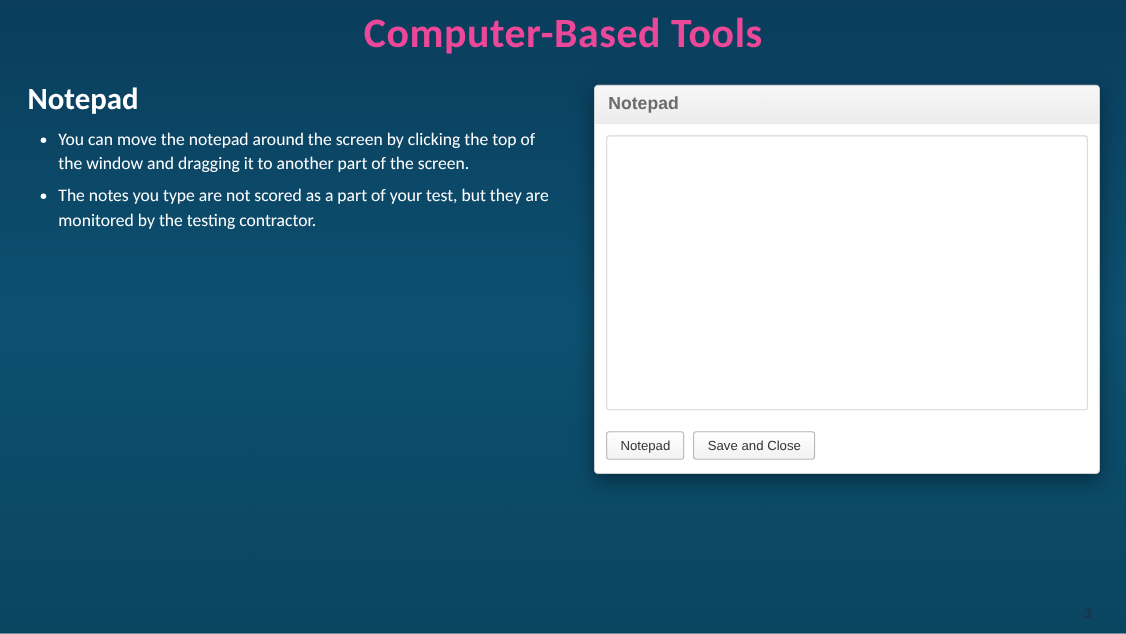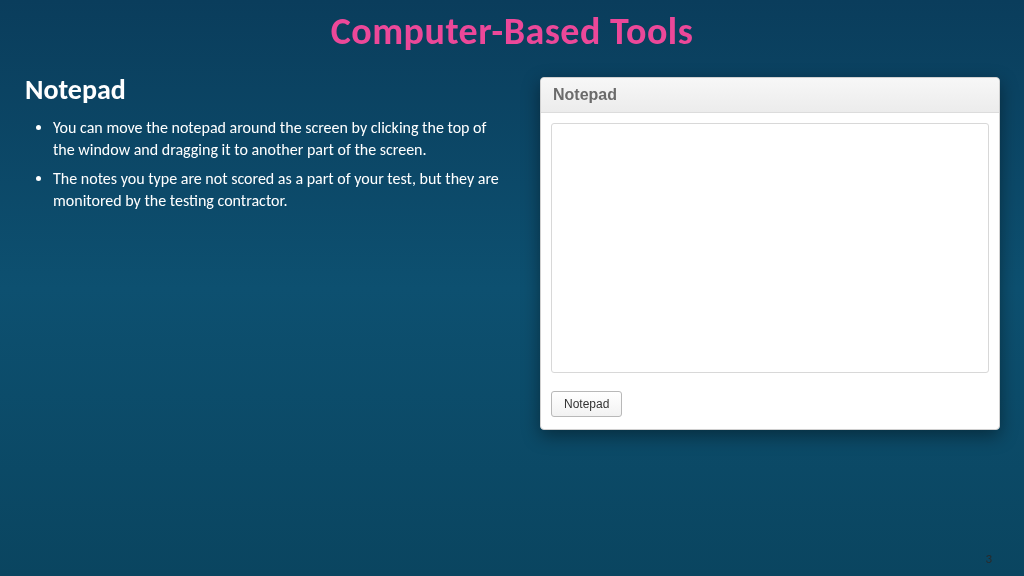--- a/index.html
+++ b/index.html
@@ -123,19 +123,20 @@
   </div>
 
   <div class="notepad-column">
     <div class="notepad-window">
       <div class="notepad-titlebar">Notepad</div>
       <div class="notepad-body">
         <textarea class="notepad-textarea" value="" style=""></textarea>
       </div>
       <div class="notepad-buttons">
         <button class="notepad-btn">Notepad</button>
+        <button class="notepad-btn">Save and Close</button>
       </div>
     </div>
   </div>
 
 </div>
 
 <div class="page-number">3</div>
 
 </body></html>

